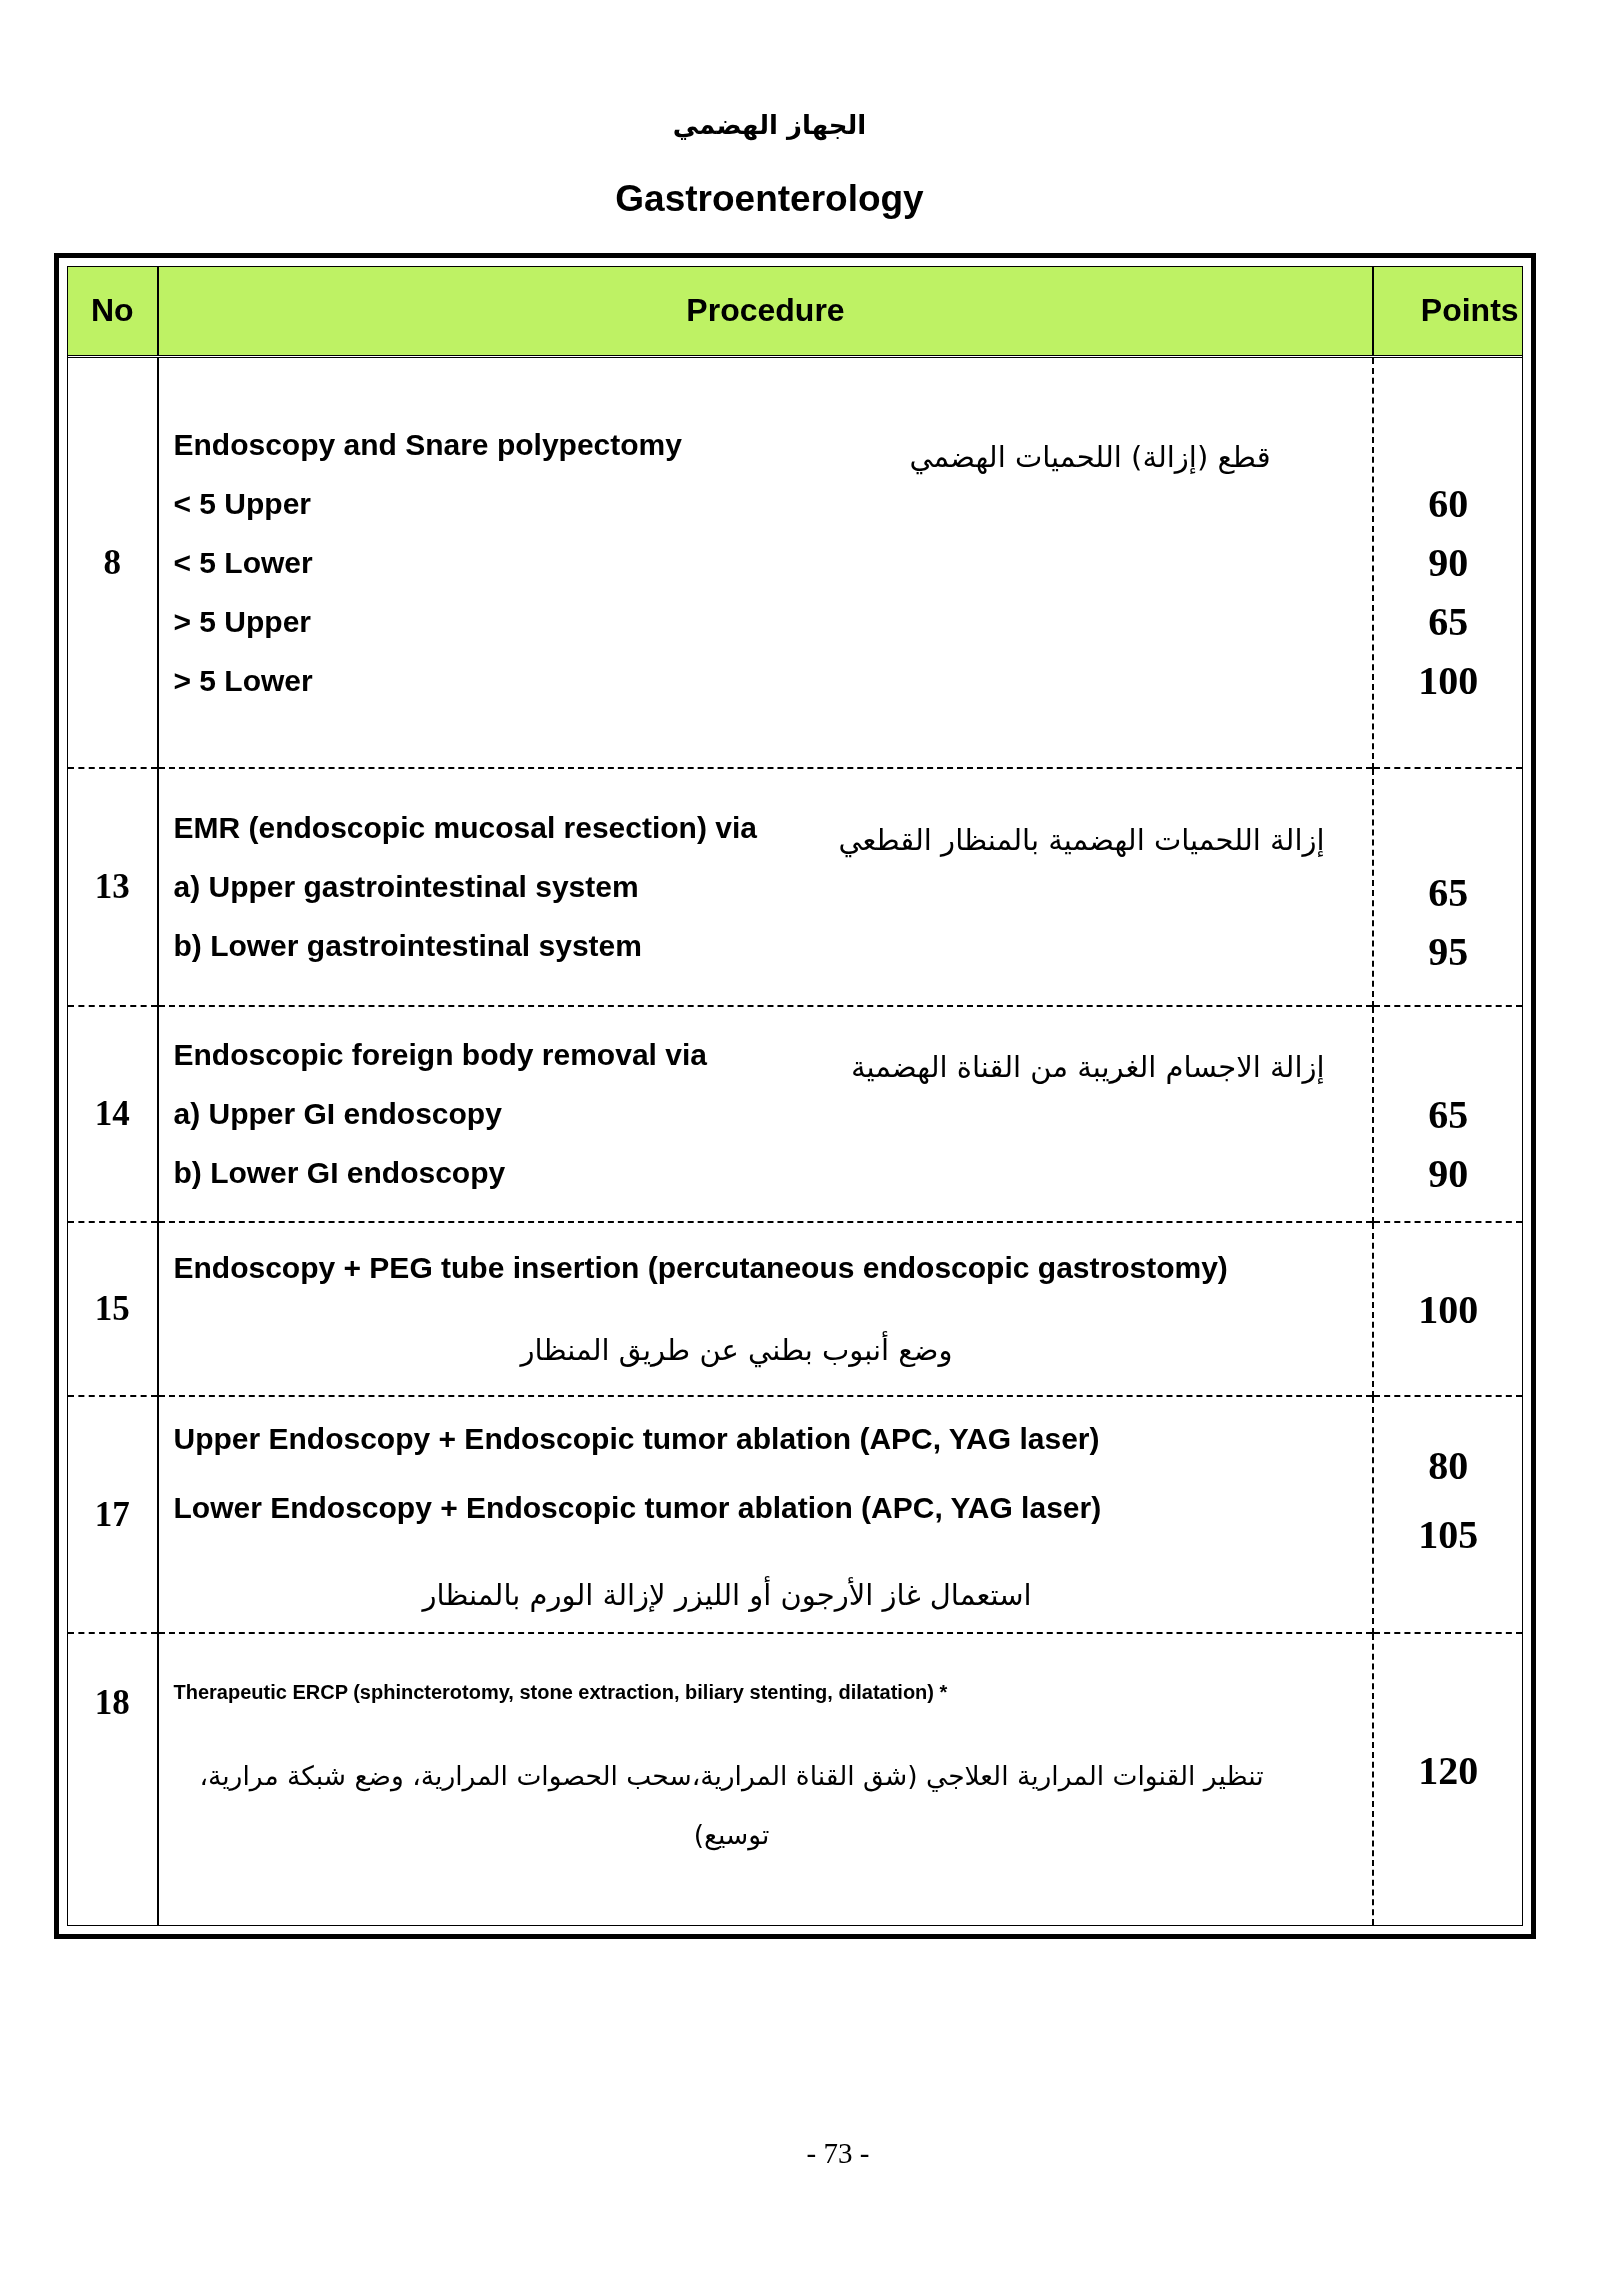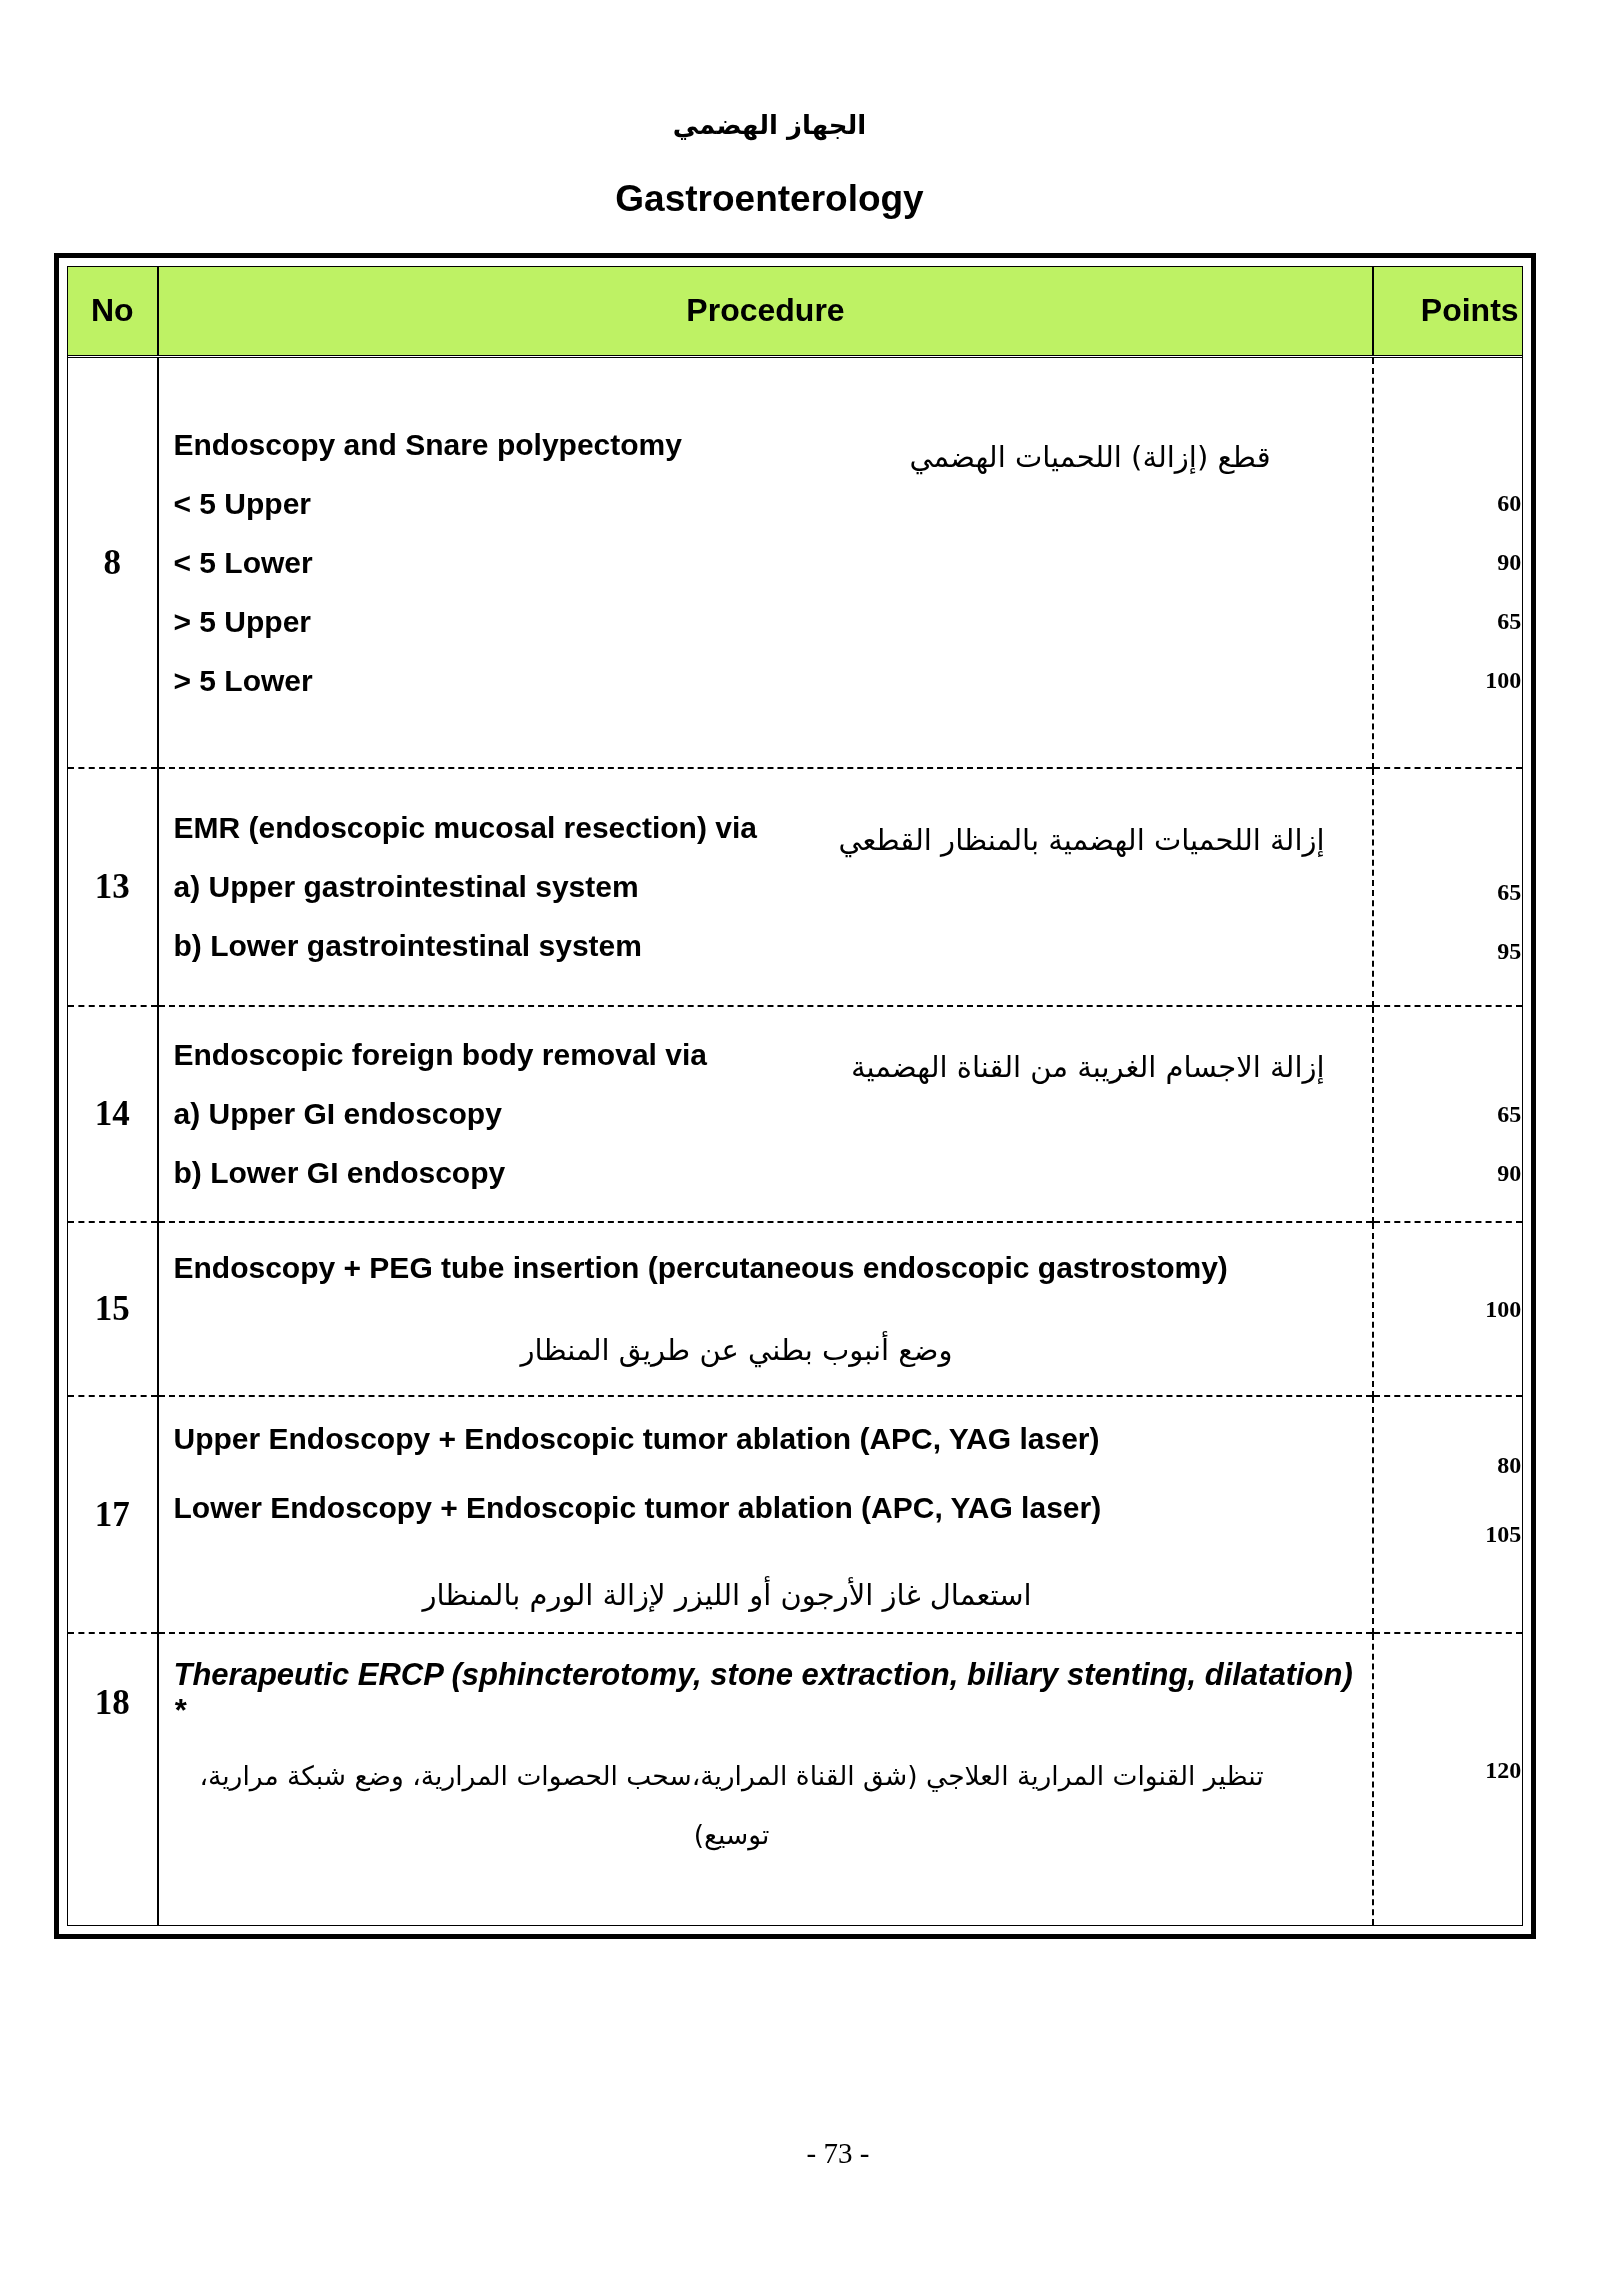--- a/index.html
+++ b/index.html
@@ -7,29 +7,29 @@
   .title-ar { position:absolute; top:110px; left:0; width:1539px; text-align:center; font-family:"DejaVu Sans", sans-serif; font-weight:bold; font-size:26px; direction:rtl; }
   .title-en { position:absolute; top:178px; left:0; width:1539px; text-align:center; font-weight:bold; font-size:37px; }
   .frame { position:absolute; left:54px; top:253px; width:1482px; height:1686px; border:5.9px solid #000; box-sizing:border-box; }
   .inner { position:absolute; left:7.8px; top:7.8px; right:7.8px; bottom:7.8px; border:1.5px solid #000; }
   table { position:absolute; left:0; top:0; width:100%; height:100%; border-collapse:collapse; table-layout:fixed; }
   th { background:#bef264; font-size:32px; font-weight:bold; height:86px; border-bottom:3.9px double #000; }
   th.c-no { border-right:2.9px double #000; }
   th.c-pts { border-left:2.9px double #000;padding-left:44px; }
   td { vertical-align:middle; border-top:2px dashed #000; }
   td.c-no { border-right:2px solid #000; text-align:center; font-family:"Liberation Serif", serif; font-weight:bold; font-size:35px; }
-  td.c-pts { border-left:2px dashed #000; text-align:right; font-family:"Liberation Serif", serif; font-weight:bold; font-size:24px; }
+  td.c-pts { border-left:2px dashed #000; text-align:center; font-family:"Liberation Serif", serif; font-weight:bold; font-size:40px; }
   td.c-proc { padding:0 13.7px 0 14.7px; font-size:30px; font-weight:bold; }
   tr.first td { border-top:none; }
   .line { display:flex; justify-content:space-between; align-items:center; height:59px; }
   .ar { font-family:"DejaVu Sans", sans-serif; direction:rtl; font-weight:normal; font-size:29px;margin-top:24px; }
   .ar-block { text-align:center; padding-right:59px; height:59px; line-height:59px; }
   .pts-list div { height:59px; line-height:59px; }
   .serif { font-family:"Liberation Serif", serif; }
-  .ercp-en { font-size:31px;font-style:italic; }
+  .ercp-en { font-size:20px; }
   .page-num { position:absolute; top:2137px; left:0; width:1676px; text-align:center; font-family:"Liberation Serif", serif; font-size:29px; }
 </style>
 </head>
 <body>
 
 <div class="title-ar">الجهاز الهضمي</div>
 <div class="title-en">Gastroenterology</div>
 
 <div class="frame">
   <div class="inner">

